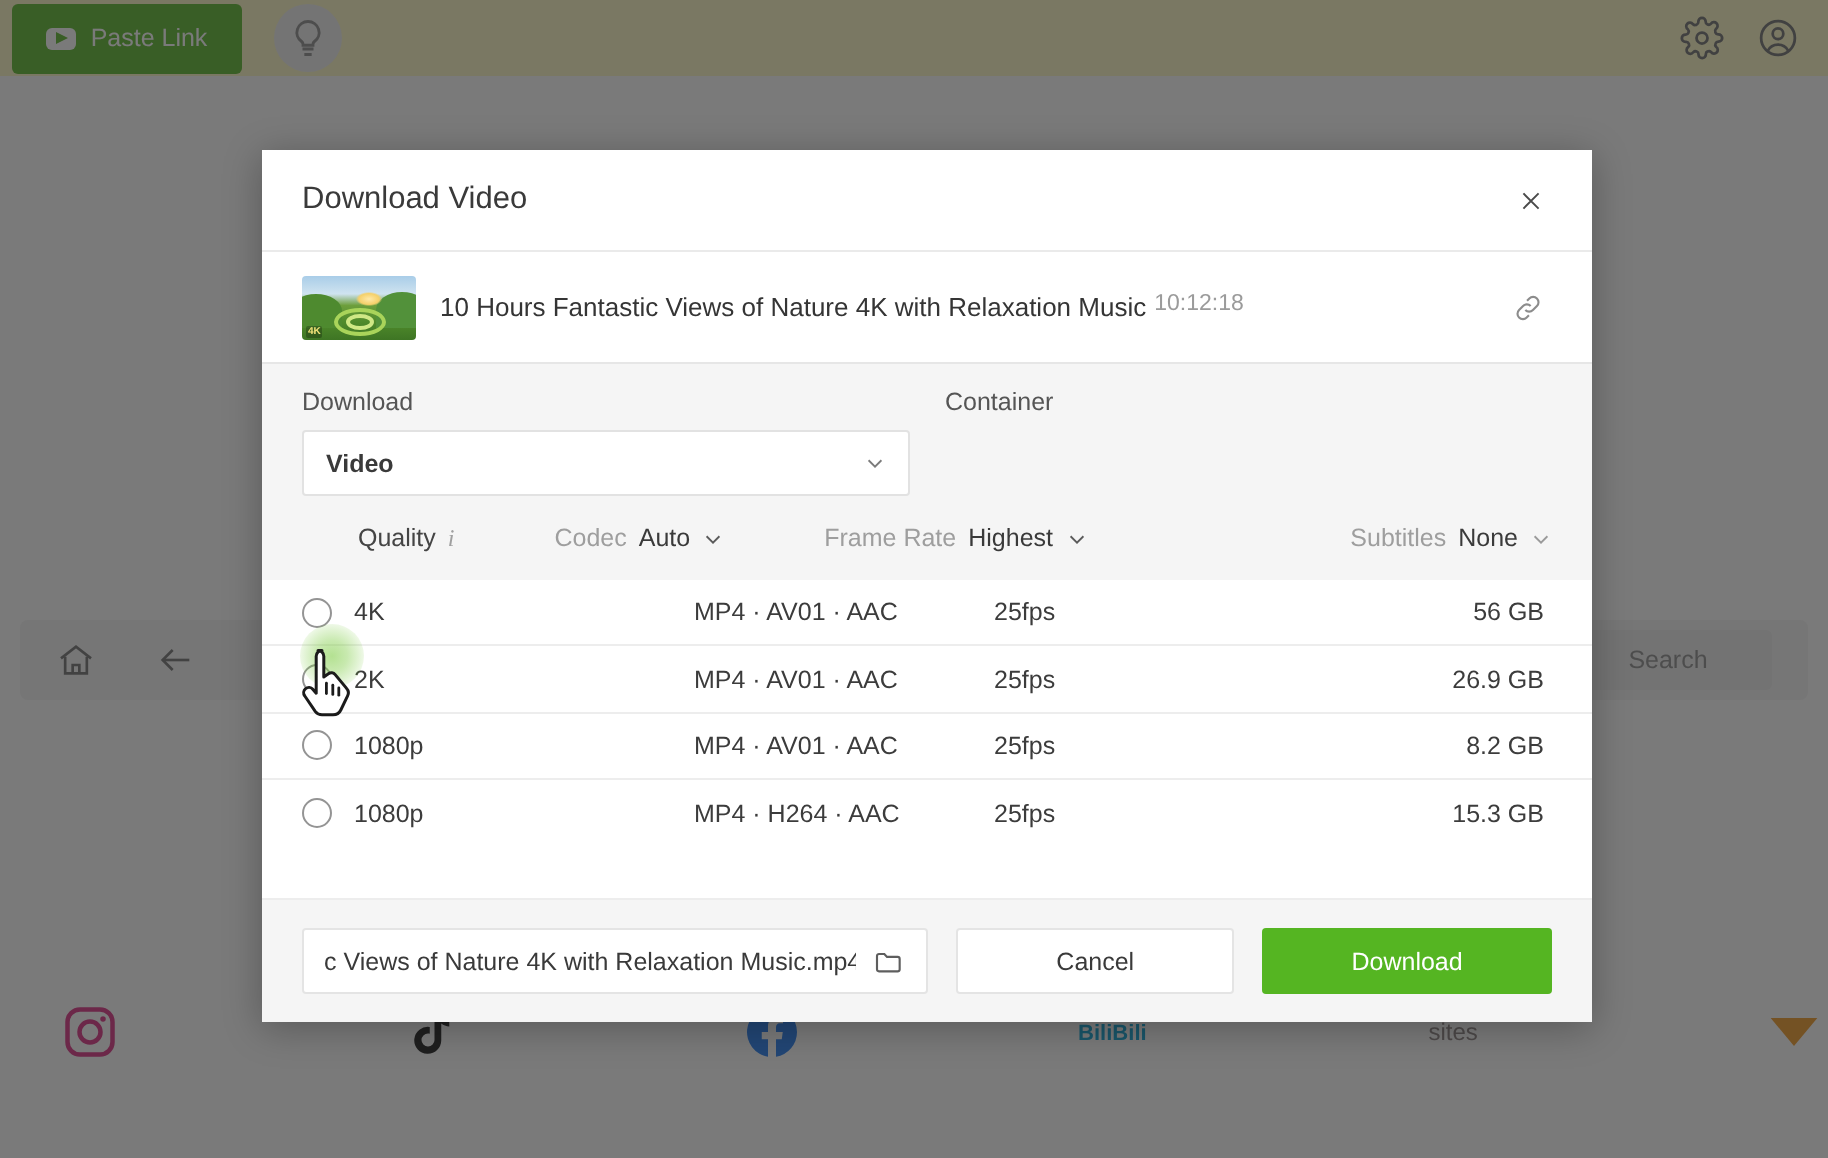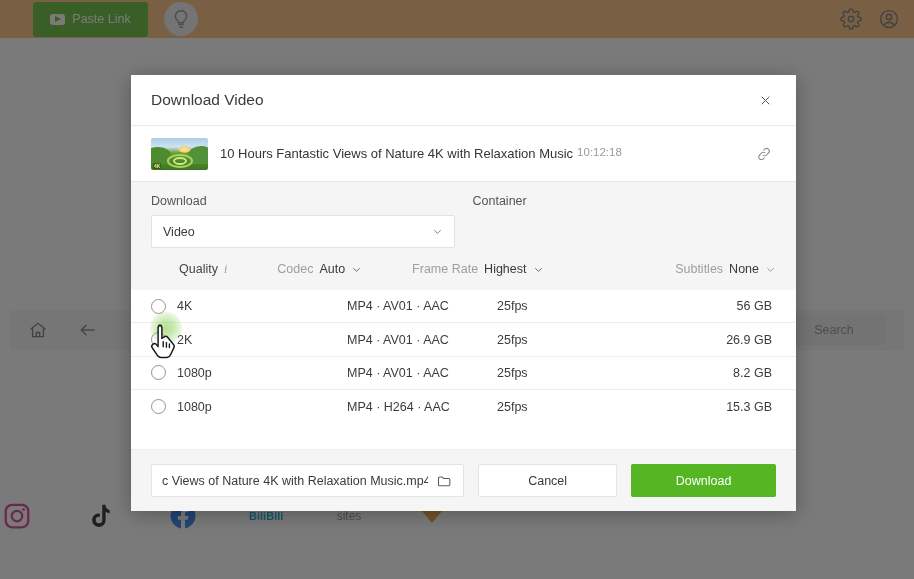--- a/index.html
+++ b/index.html
@@ -12,22 +12,22 @@
     background: #ffffff;
   }
 
   
   #app-background {
     position: absolute; inset: 0;
     background: #ffffff;
   }
   #app-topbar {
     position: absolute; top: 0; left: 0; right: 0; height: 38px;
-    background: #fdba74;
-    display: flex; align-items: center; padding-left: 27px;
+    background: #fef9c3;
+    display: flex; align-items: center;
   }
   #paste-link-btn {
     margin-left: 6px;
     width: 115px; height: 35px;
     background: #55b522;
     color: #ffffff;
     border: none;
     border-radius: 3px;
     display: flex; align-items: center; justify-content: center;
     gap: 7px;
@@ -84,22 +84,23 @@
     display: flex; align-items: center; justify-content: center;
     color: #8a8a8a; font-size: 12.5px;
     cursor: text;
   }
 
   
   #site-logos {
     position: absolute;
     left: 0; right: 0; top: 496px;
     height: 40px;
-    display: flex; align-items: center; justify-content: flex-start;
+    display: flex; align-items: center; justify-content: space-between;
     gap: 49px;
+    padding-left: 28px;
   }
   .site-logo { width: 34px; height: 34px; display:flex; align-items:center; justify-content:center; }
 
   
   #modal-overlay {
     position: absolute; inset: 0;
     background: rgba(40,40,40,0.62);
   }
 
   
@@ -214,21 +215,21 @@
   }
   .select-box {
     height: 33px;
     background: #ffffff;
     border: 1px solid #e2e2e2;
     border-radius: 2px;
     display: flex; align-items: center;
     padding: 0 11px;
     cursor: pointer;
   }
-  .select-value { font-size: 12.5px; color: #3a3a3a; }
+  .select-value { font-size: 12.5px; color: #3a3a3a; font-weight: bold; }
   .chev {
     margin-left: auto;
     width: 11px; height: 11px;
   }
 
   #filters-row {
     display: flex; align-items: center;
     gap: 22px;
     height: 42px;
   }

